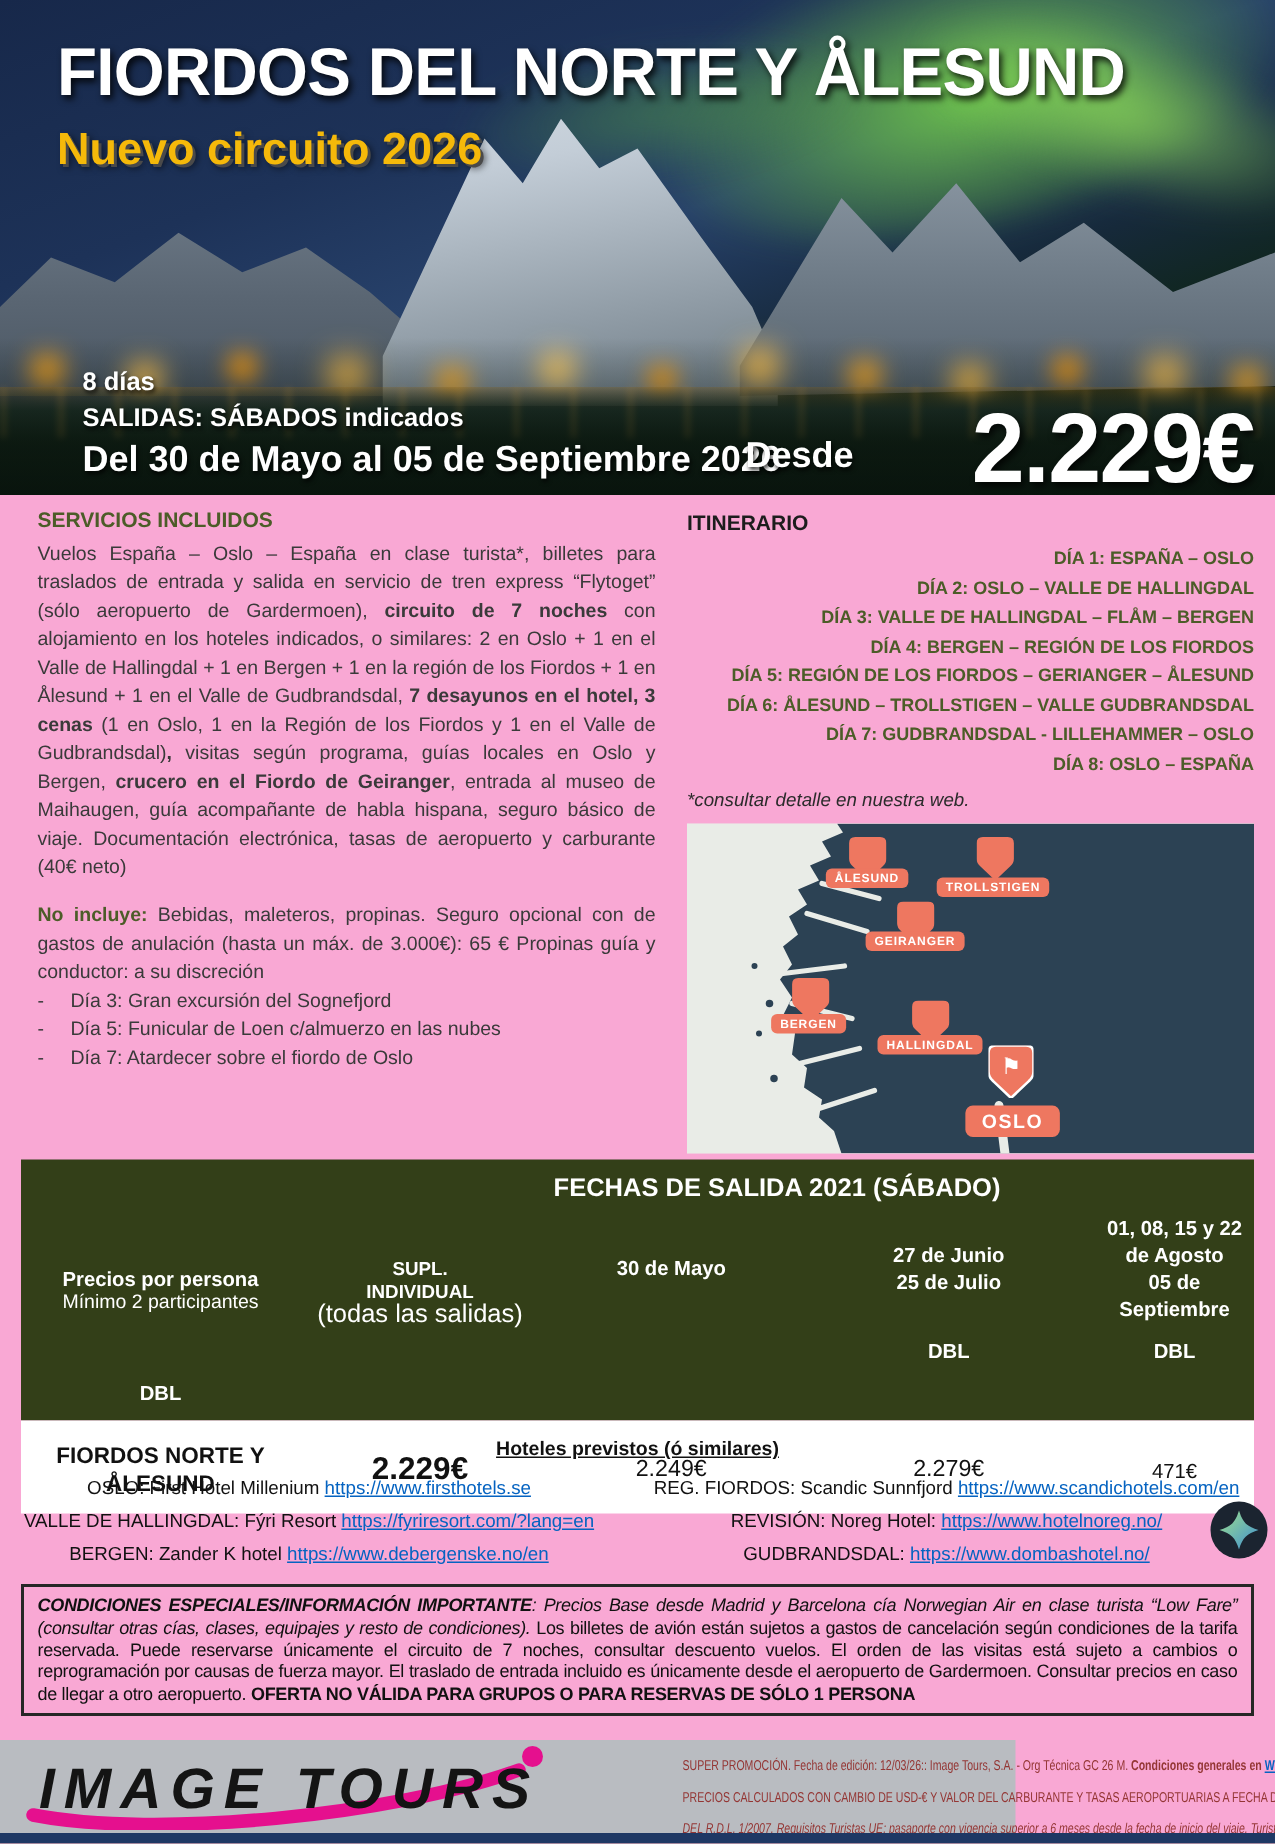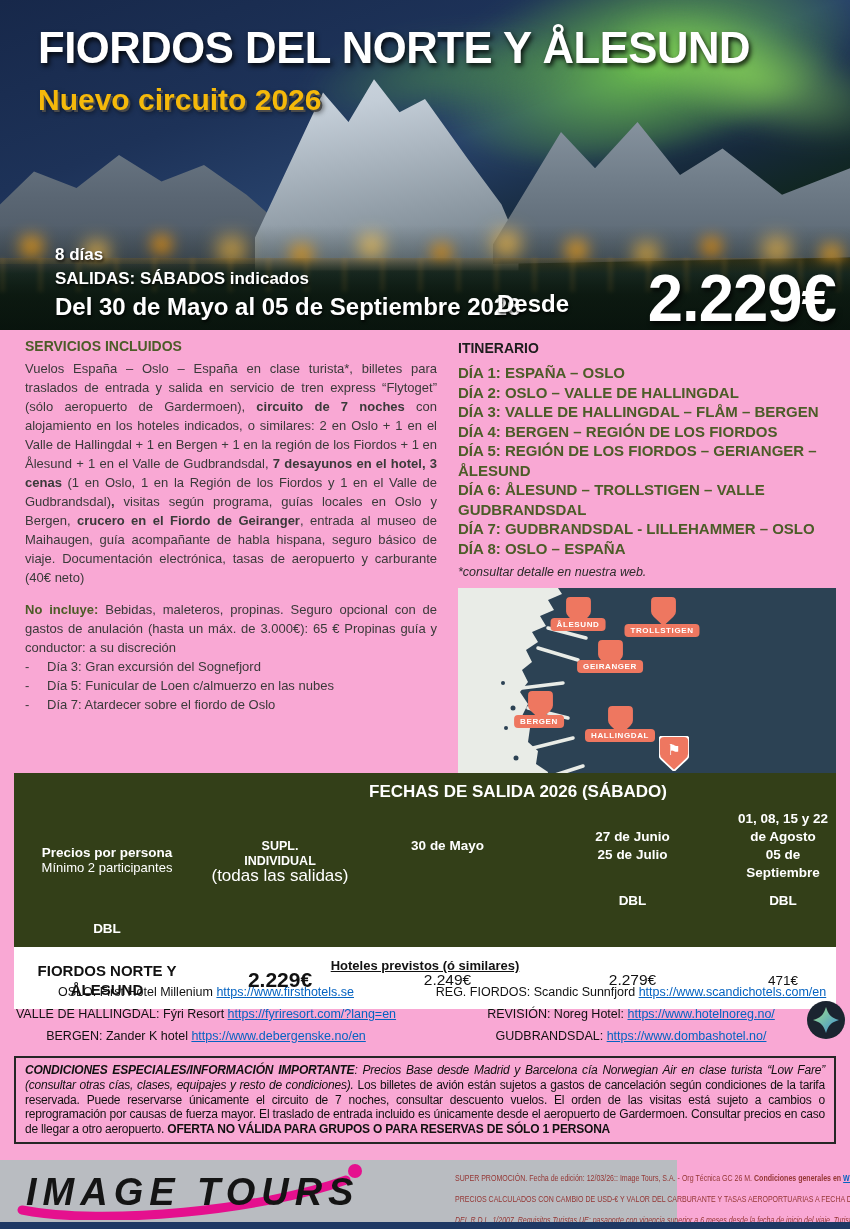--- a/index.html
+++ b/index.html
@@ -55,21 +55,21 @@
 
   
   .left-col{position:absolute;left:25px;top:338px;width:412px;}
   .sec-head{font-size:14px;font-weight:bold;color:#4c5c28;margin:0 0 5px 0;}
   .body-p{font-size:13px;line-height:19px;text-align:justify;color:#3a3a3a;margin:0;}
   .mt12{margin-top:13px;} .mt16{margin-top:17px;}
   .exc-item{display:flex;font-size:13px;line-height:19px;color:#3a3a3a;}
   .exc-item .dash{width:22px;flex:none;}
   .right-col{position:absolute;left:458px;top:336px;width:378px;}
   .itin-head{font-size:14px;font-weight:bold;color:#1d1d1d;margin:4px 0 7px 0;}
-  .day{font-size:15px;font-weight:bold;color:#4c5c28;line-height:19.5px;}
+  .day{font-size:12px;font-weight:bold;color:#4c5c28;line-height:19.5px;text-align:right;}
   .itin-note{font-size:12.5px;font-style:italic;color:#2b2b2b;margin-top:7px;}
 
   
   .map-box{position:relative;width:378px;height:220px;margin-top:9px;background:#e9ece7;overflow:hidden;}
   .pin{position:absolute;width:25px;height:29px;}
   .pin svg{display:block;width:100%;height:100%;}
   .pin-label{position:absolute;transform:translateX(-50%);background:#ee7760;color:#fff;
     font-size:8px;font-weight:bold;letter-spacing:.6px;padding:2px 6px;border-radius:4px;white-space:nowrap;}
   .pin-label.big{font-size:13px;padding:3px 11px;border-radius:5px;letter-spacing:1px;}
 
@@ -233,21 +233,21 @@
             <path d="M4 0 H20 Q24 0 24 4 V14 Q24 17 21.5 19 L12 28 L2.5 19 Q0 17 0 14 V4 Q0 0 4 0 Z" fill="#ee7760" stroke="#ffffff" stroke-width="1.4"></path>
         <text x="12" y="15" text-anchor="middle" font-size="12" fill="#ffffff">⚑</text>
           </svg>
       </div>
       <div class="pin-label big" style="left:217px;top:188px;">OSLO</div>
     </div>
   </div>
 
   <div class="price-table">
     <div class="pt-header">
-      <div class="pt-title">FECHAS DE SALIDA 2026 (SÁBADO)</div>
+      <div class="pt-title">FECHAS DE SALIDA 2021 (SÁBADO)</div>
       <div class="pt-grid">
         <div class="cell-label">
           <div class="t1">Precios por persona</div>
           <div class="t2">Mínimo 2 participantes</div>
         </div>
         <div class="c">30 de Mayo</div>
         <div class="c">
           <div>27 de Junio</div>
           <div>25 de Julio</div>
         </div>

